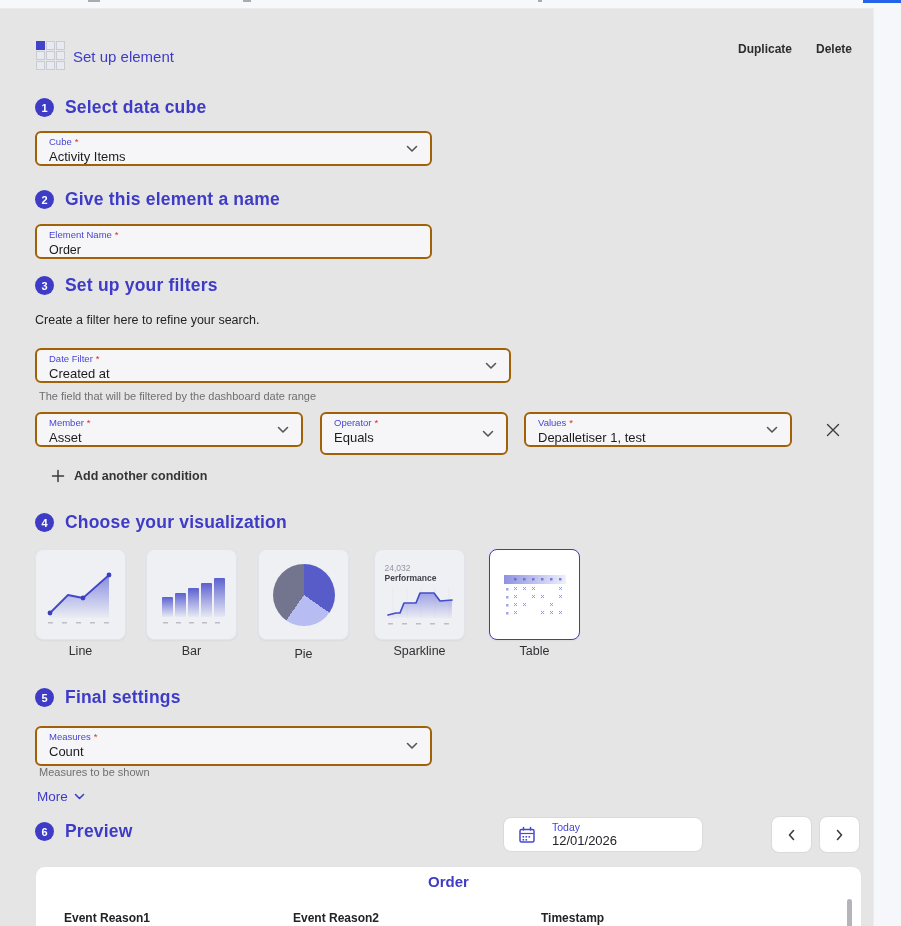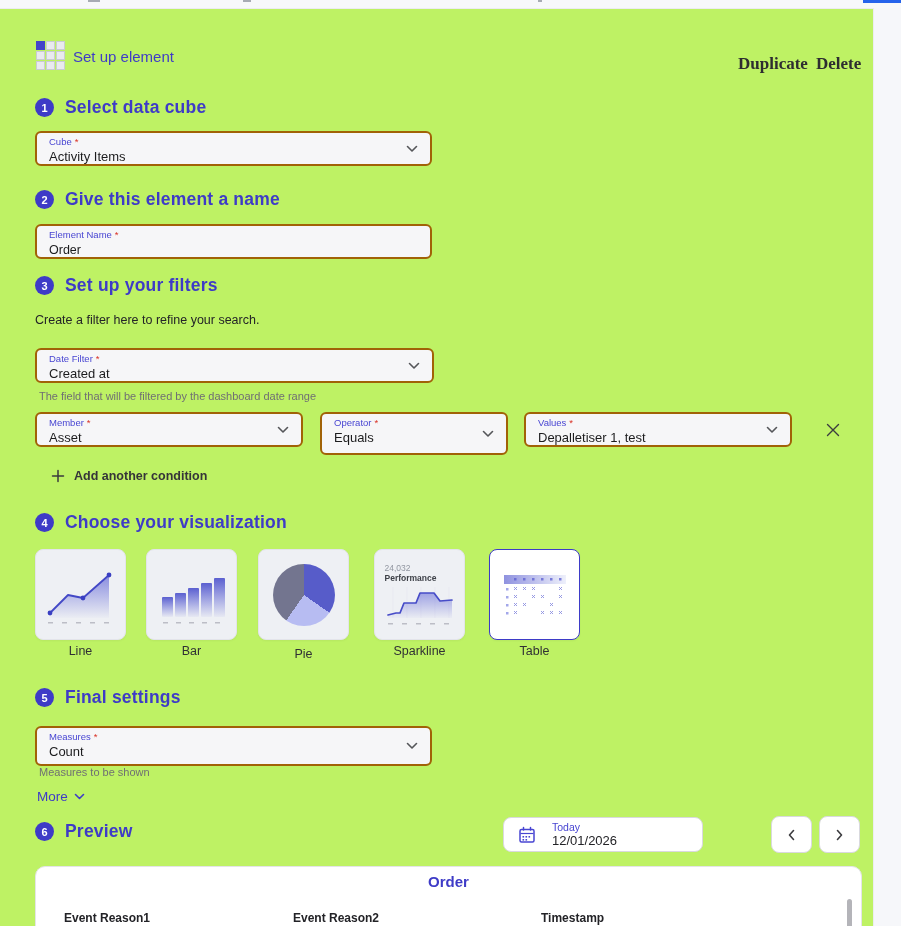--- a/index.html
+++ b/index.html
@@ -1,30 +1,30 @@
 <!DOCTYPE html>
 <html><head>
 <meta charset="utf-8">
 <style>
   html,body{margin:0;padding:0;}
-  .page{position:relative;width:901px;height:926px;background:#bef264;overflow:hidden;
+  .page{position:relative;width:901px;height:926px;background:#e5e5e5;overflow:hidden;
         font-family:"Liberation Sans",sans-serif;color:#1c1c1e;}
   
   .topstrip{position:absolute;left:0;top:0;width:901px;height:8px;background:#f7f8fa;border-bottom:1px solid #ececf0;}
   .frag{position:absolute;top:0;height:2px;background:#a7abb3;}
   .top-accent{position:absolute;left:863px;top:0;width:38px;height:3px;background:#2563eb;}
   .rightgutter{position:absolute;left:873px;top:8px;width:28px;height:918px;background:#f6f7fa;border-left:1px solid #ececf0;}
 
   
   .grid-icon{position:absolute;left:36px;top:41px;width:31px;height:31px;display:grid;
              grid-template-columns:repeat(3,9px);grid-template-rows:repeat(3,9px);gap:1px;}
   .grid-icon span{background:#e9eaef;border:1px solid #c9cbd3;box-sizing:border-box;}
   .grid-icon span.fill{background:#4343c9;border-color:#4343c9;}
   .app-title{position:absolute;left:73px;top:48px;font-size:15px;color:#3e3bc7;}
-  .hdr-btn{position:absolute;top:52px;font-size:17px;font-weight:700;color:#2d2d30;cursor:pointer;background:none;border:none;padding:2px 4px;font-family:Liberation Serif, serif;}
+  .hdr-btn{position:absolute;top:40px;font-size:12px;font-weight:700;color:#2d2d30;cursor:pointer;background:none;border:none;padding:2px 4px;font-family:Liberation Sans, sans-serif;}
 
   
   .sect{position:absolute;display:flex;align-items:center;gap:11px;}
   .stepnum{width:19px;height:19px;border-radius:50%;background:#3e3bc7;color:#fff;font-size:11px;font-weight:700;
            display:flex;align-items:center;justify-content:center;flex:0 0 auto;}
   .stitle{font-size:17.5px;font-weight:700;color:#3e3bc7;letter-spacing:.2px;}
 
   
   .field{position:absolute;box-sizing:border-box;background:#f6f6f8;border:2px solid #a16207;border-radius:6px;
          padding:4px 12px;cursor:pointer;}
@@ -125,21 +125,21 @@
       </div>
     <div class="val" style="font-size:12.5px;">Order</div>
   </div>
 
   <div class="sect" style="left:35px;top:275px;">
     <span class="stepnum">3</span>
     <span class="stitle">Set up your filters</span>
   </div>
   <div class="intro" style="left:35px;top:313px;">Create a filter here to refine your search.</div>
 
-  <div class="field" style="left:35px;top:348px;width:399px;height:35px;">
+  <div class="field" style="left:35px;top:348px;width:476px;height:35px;">
     <div class="lblrow">
         <span class="lbl">Date Filter</span>
         <span class="req">*</span>
       </div>
     <div class="val">Created at</div>
     <span class="chev"><svg width="12" height="8" viewBox="0 0 12 8">
           <path d="M1.5 1.5 L6 6 L10.5 1.5" fill="none" stroke="#55565a" stroke-width="1.6" stroke-linecap="round" stroke-linejoin="round"></path>
         </svg></span>
   </div>
   <div class="helper" style="left:39px;top:390px;">The field that will be filtered by the dashboard date range</div>

